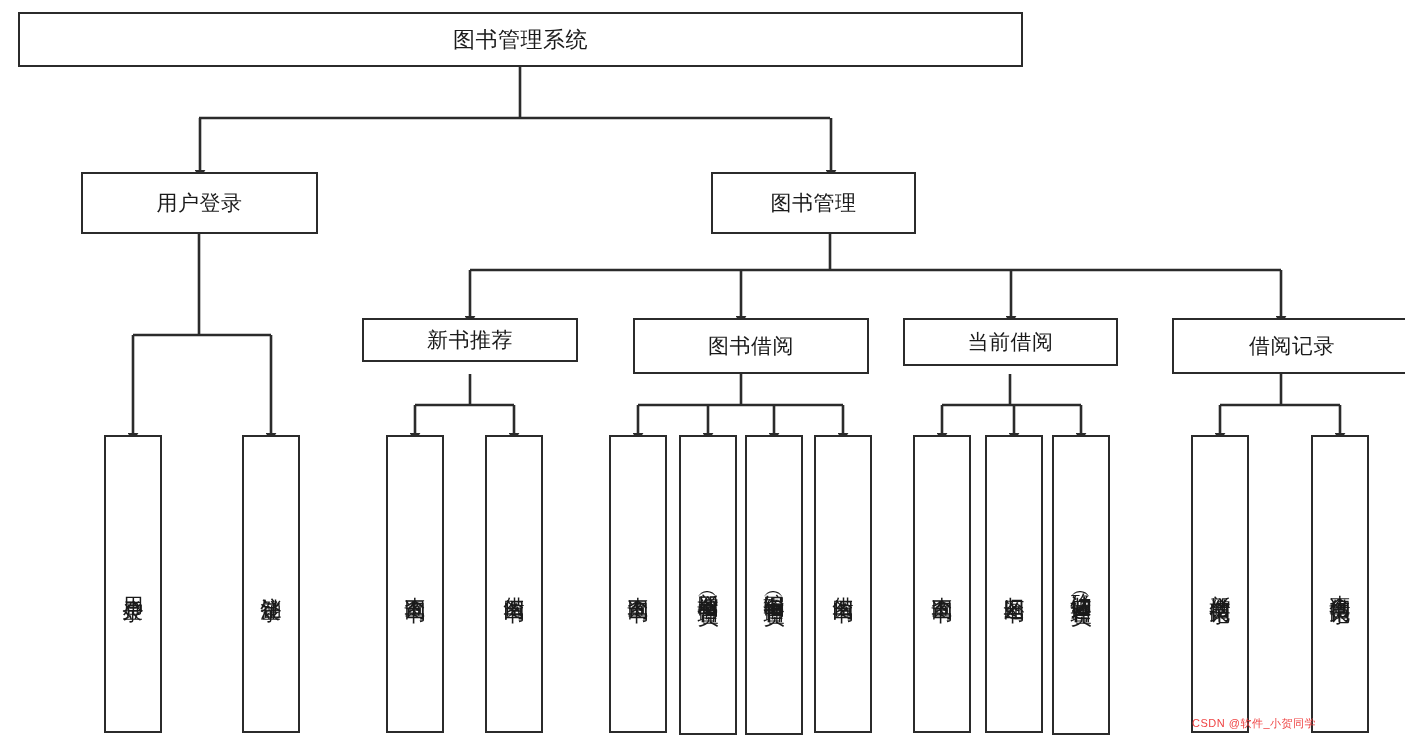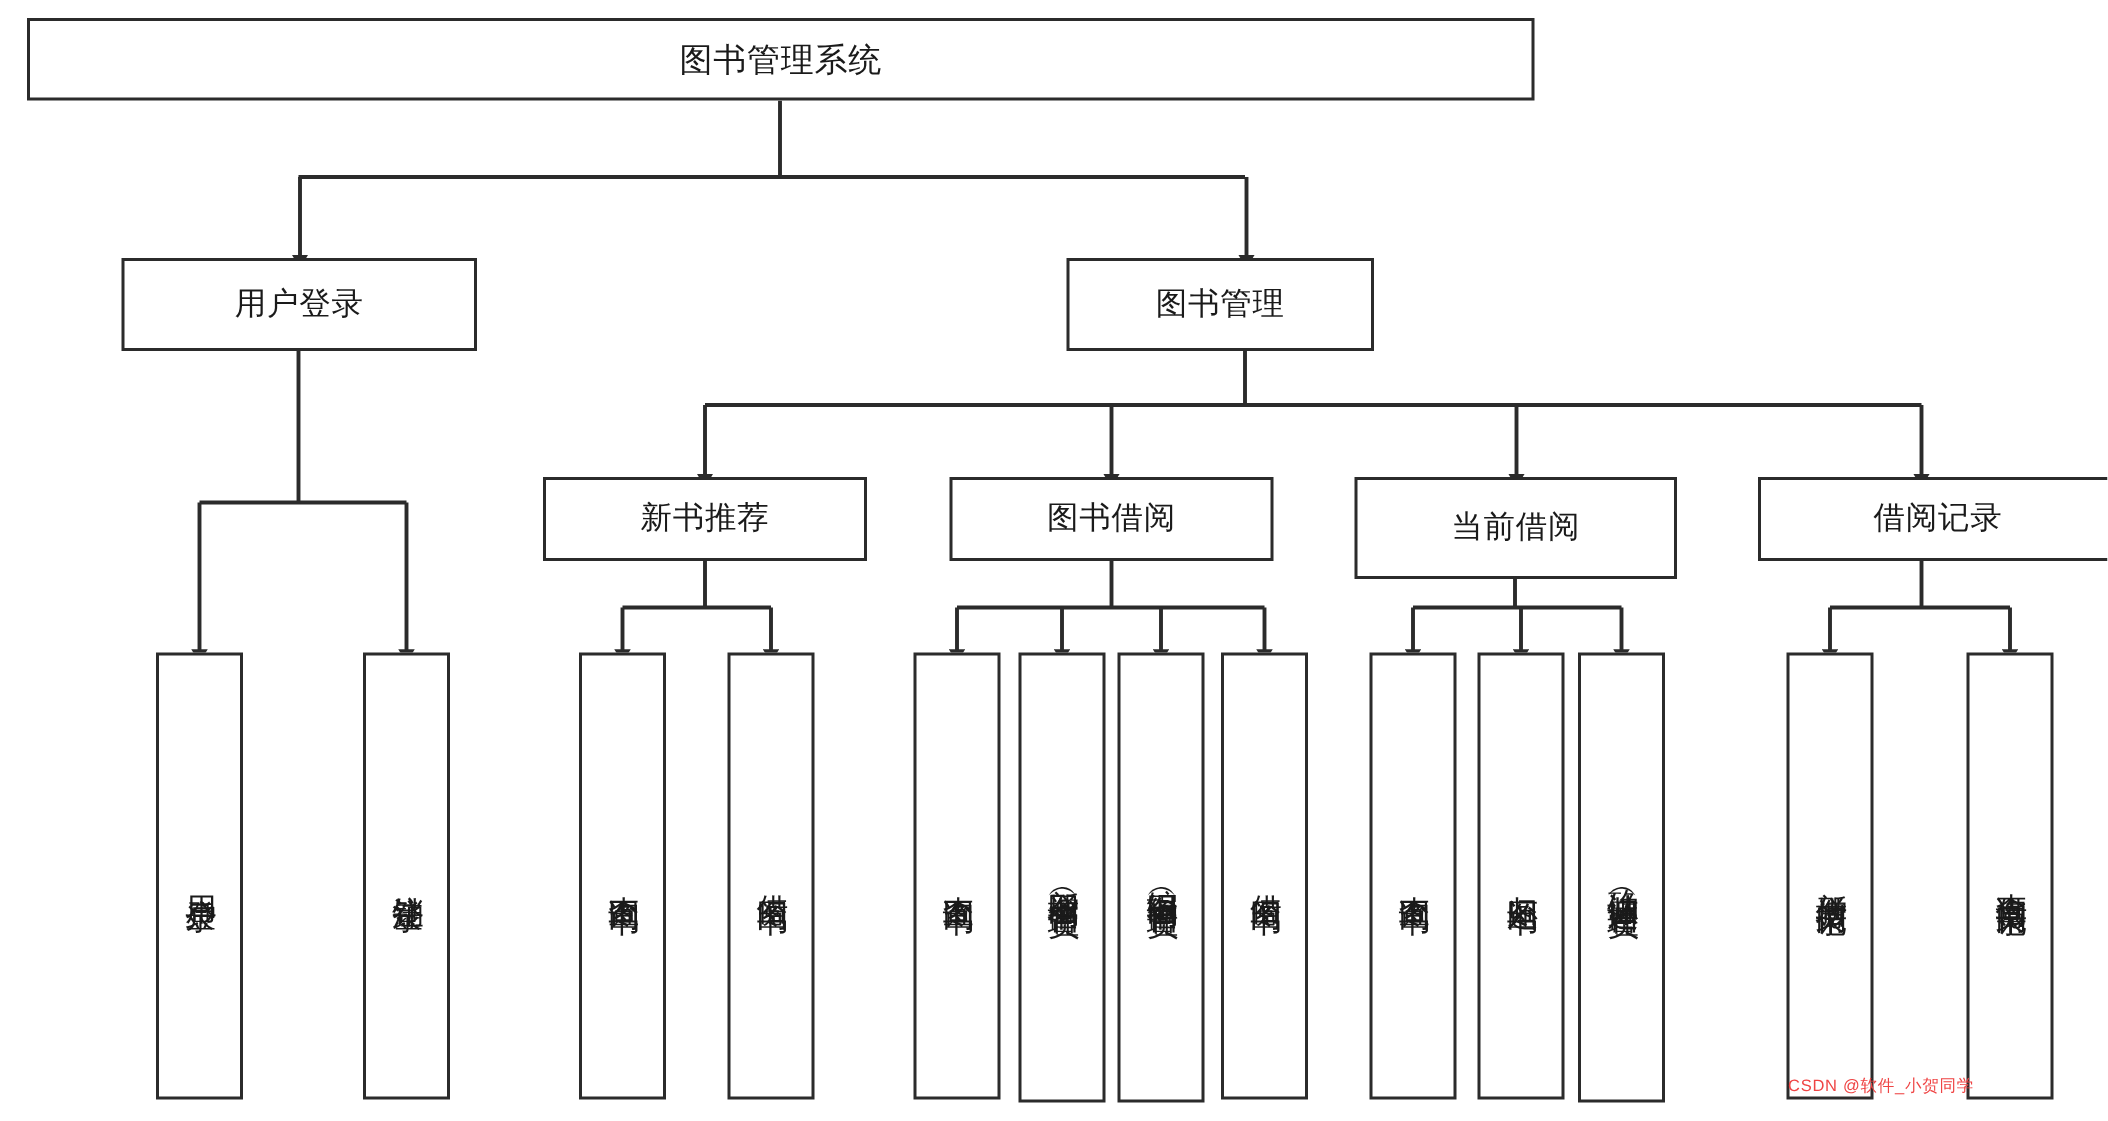--- a/index.html
+++ b/index.html
@@ -120,27 +120,27 @@
   <div id="node-layer">
       <div class="node horiz title" style="left: 18px; top: 12px; width: 1005px; height: 55px;">
         <span class="label">图书管理系统</span>
       </div>
       <div class="node horiz" style="left: 81px; top: 172px; width: 237px; height: 62px;">
         <span class="label">用户登录</span>
       </div>
       <div class="node horiz" style="left: 711px; top: 172px; width: 205px; height: 62px;">
         <span class="label">图书管理</span>
       </div>
-      <div class="node horiz" style="left: 362px; top: 318px; width: 216px; height: 56px;">
+      <div class="node horiz" style="left: 362px; top: 318px; width: 216px; height: 44px;">
         <span class="label">新书推荐</span>
       </div>
-      <div class="node horiz" style="left: 633px; top: 318px; width: 216px; height: 56px;">
+      <div class="node horiz" style="left: 633px; top: 318px; width: 236px; height: 56px;">
         <span class="label">图书借阅</span>
       </div>
-      <div class="node horiz" style="left: 903px; top: 318px; width: 215px; height: 68px;">
+      <div class="node horiz" style="left: 903px; top: 318px; width: 215px; height: 48px;">
         <span class="label">当前借阅</span>
       </div>
       <div class="node horiz" style="left: 1172px; top: 318px; width: 240px; height: 56px;">
         <span class="label">借阅记录</span>
       </div>
       <div class="node vert" style="left: 104px; top: 435px; width: 58px; height: 298px;">
         <span class="label">用户登录</span>
       </div>
       <div class="node vert" style="left: 242px; top: 435px; width: 58px; height: 298px;">
         <span class="label">注销登录</span>

